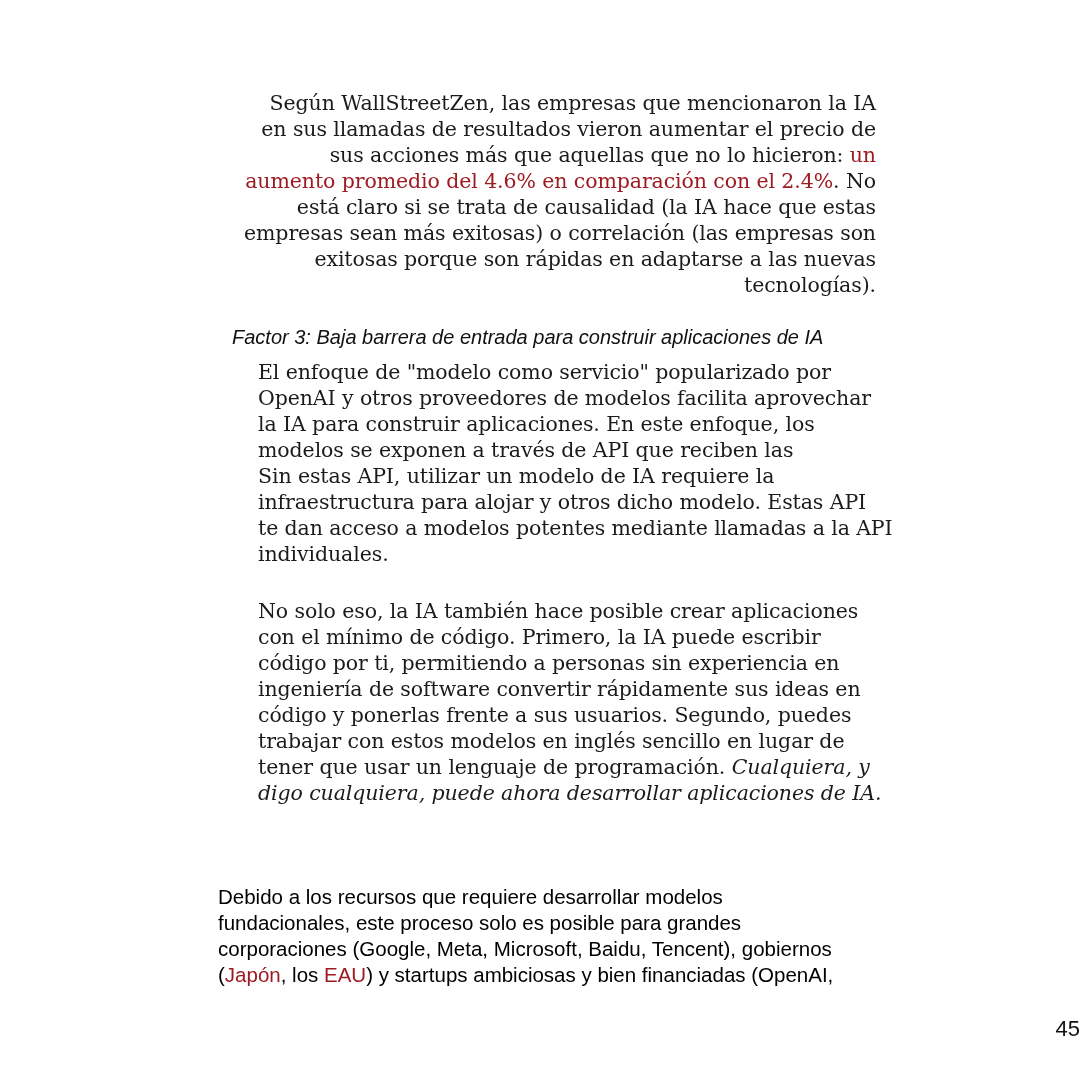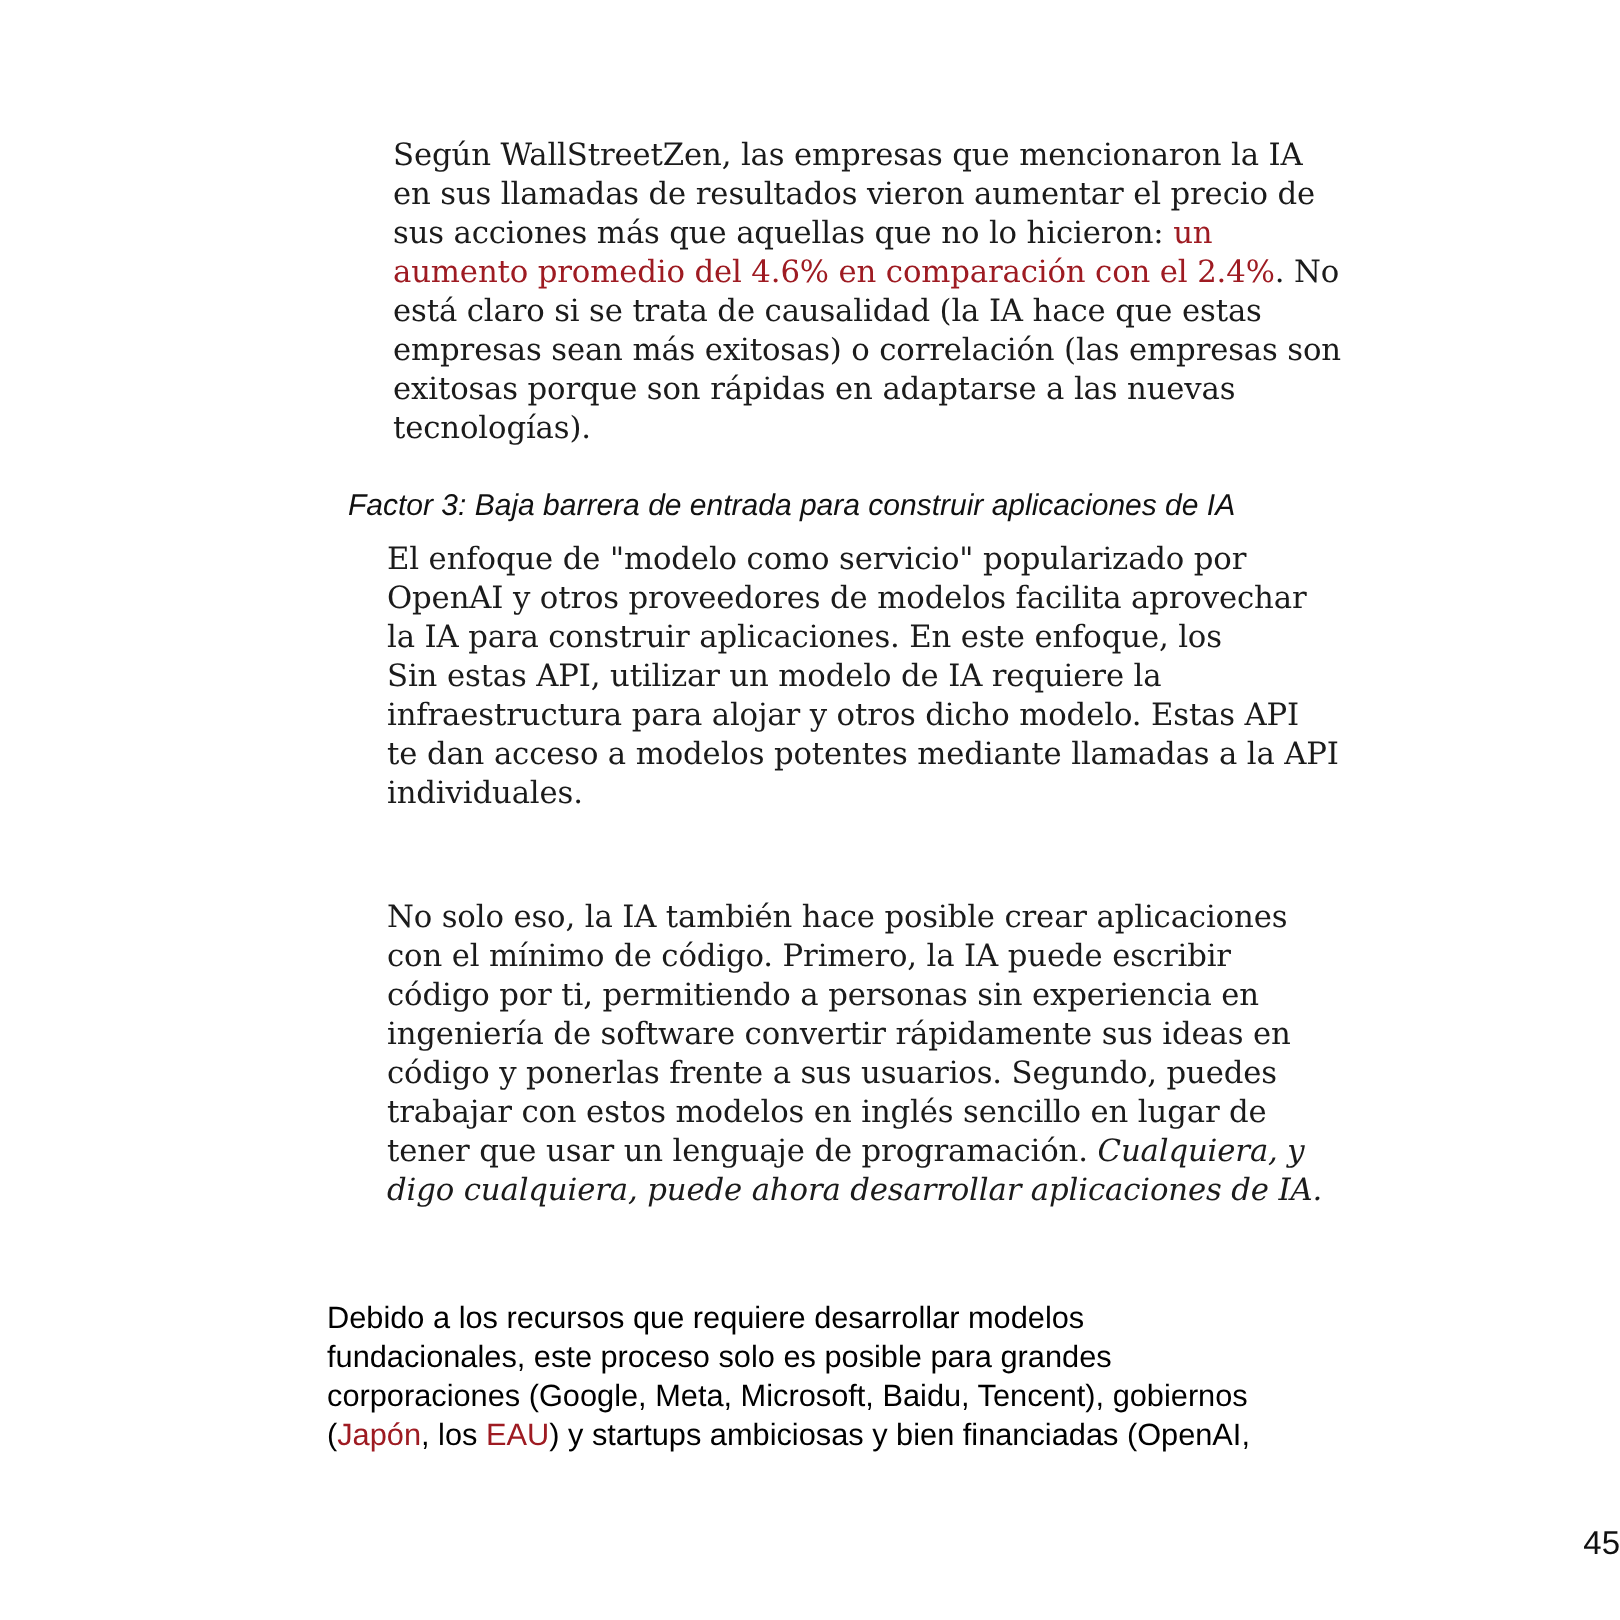--- a/index.html
+++ b/index.html
@@ -47,25 +47,25 @@
   .page-number {
     position: absolute;
     left: 0; right: 0;
     top: 1016px;
     text-align: right;
     font-family: "Liberation Sans", "DejaVu Sans", sans-serif;
     font-size: 22px;
     color: #111111;
   }
   
-  #para-0 { left: 262px; top: 90px;  }
+  #para-0 { left: 244px; top: 90px; text-align: right;  }
   #heading-factor3 { left: 228px; top: 322px; }
   #para-1 { left: 258px; top: 359px; }
   #para-2 { left: 258px; top: 598px; }
-  #para-3 { left: 218px; top: 866px; }
+  #para-3 { left: 218px; top: 884px; }
 </style>
 </head>
 <body style="background: rgb(255, 255, 255);">
 
 <div class="page">
 
   <section id="para-0" class="para serif">
       <div class="line"><span>Según WallStreetZen, las empresas que mencionaron la IA</span></div>
       <div class="line"><span>en sus llamadas de resultados vieron aumentar el precio de</span></div>
       <div class="line"><span>sus acciones más que aquellas que no lo hicieron: </span><span class="red">un</span></div>
@@ -75,20 +75,21 @@
       <div class="line"><span>exitosas porque son rápidas en adaptarse a las nuevas</span></div>
       <div class="line"><span>tecnologías).</span></div>
     </section>
 
   <h3 id="heading-factor3" class="heading">Factor 3: Baja barrera de entrada para construir aplicaciones de IA</h3>
 
   <section id="para-1" class="para serif">
       <div class="line"><span>El enfoque de "modelo como servicio" popularizado por</span></div>
       <div class="line"><span>OpenAI y otros proveedores de modelos facilita aprovechar</span></div>
       <div class="line"><span>la IA para construir aplicaciones. En este enfoque, los</span></div>
+      <div class="line"><span>modelos se exponen a través de API que reciben las</span></div>
       <div class="line"><span>Sin estas API, utilizar un modelo de IA requiere la</span></div>
       <div class="line"><span>infraestructura para alojar y otros dicho modelo. Estas API</span></div>
       <div class="line"><span>te dan acceso a modelos potentes mediante llamadas a la API</span></div>
       <div class="line"><span>individuales.</span></div>
     </section>
 
   <section id="para-2" class="para serif">
       <div class="line"><span>No solo eso, la IA también hace posible crear aplicaciones</span></div>
       <div class="line"><span>con el mínimo de código. Primero, la IA puede escribir</span></div>
       <div class="line"><span>código por ti, permitiendo a personas sin experiencia en</span></div>

